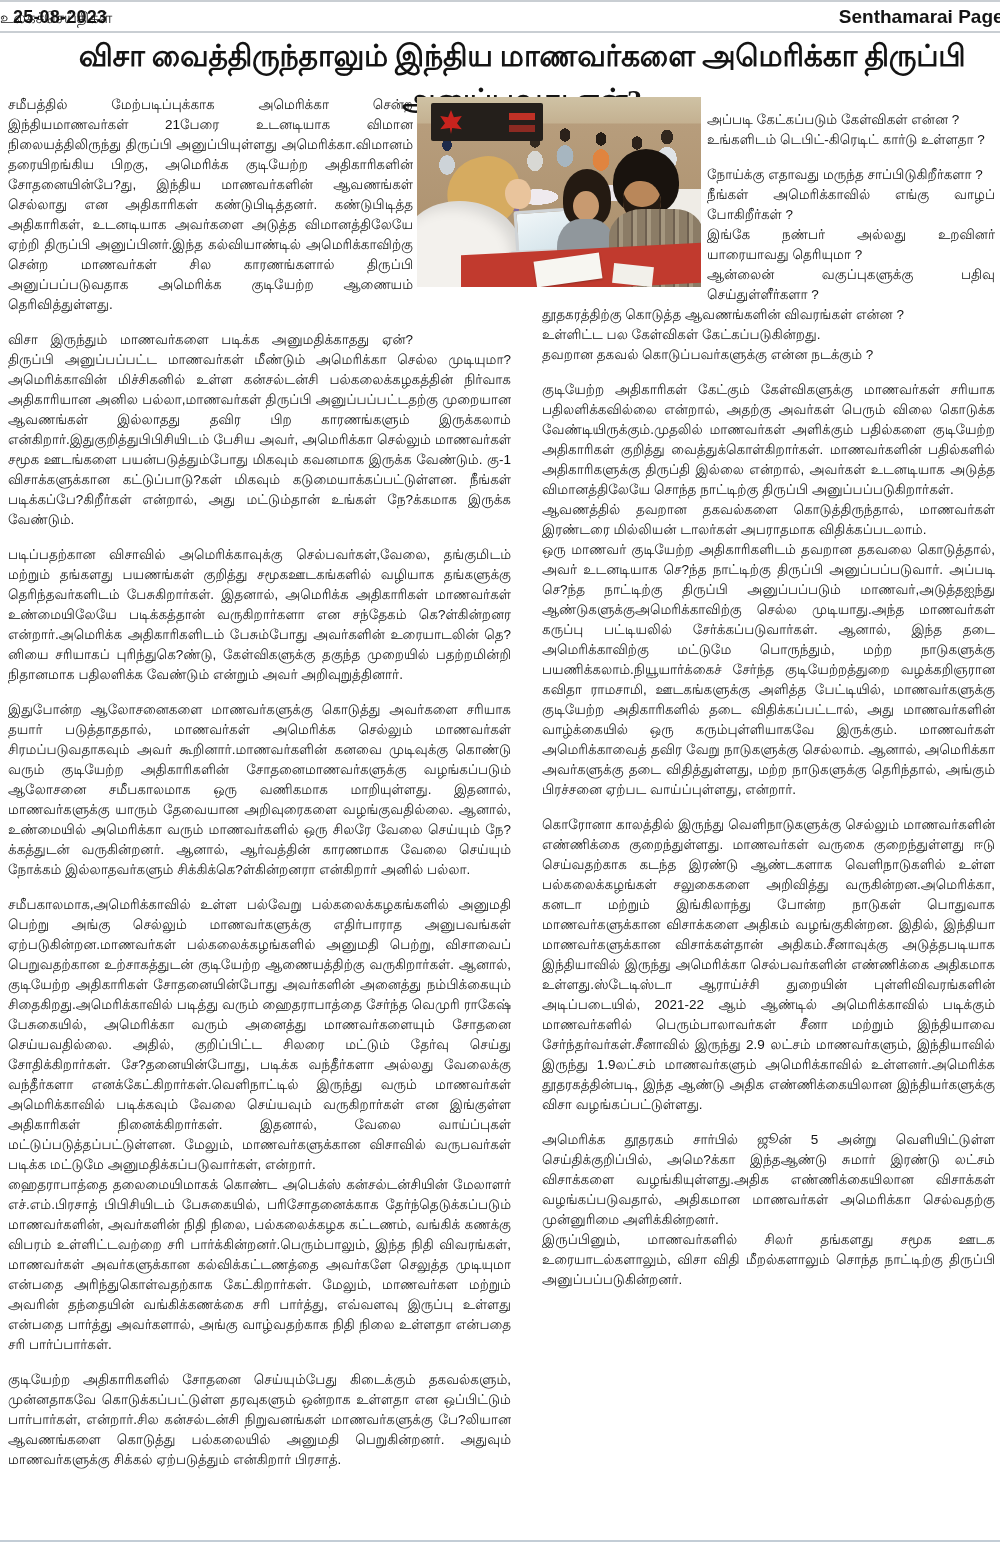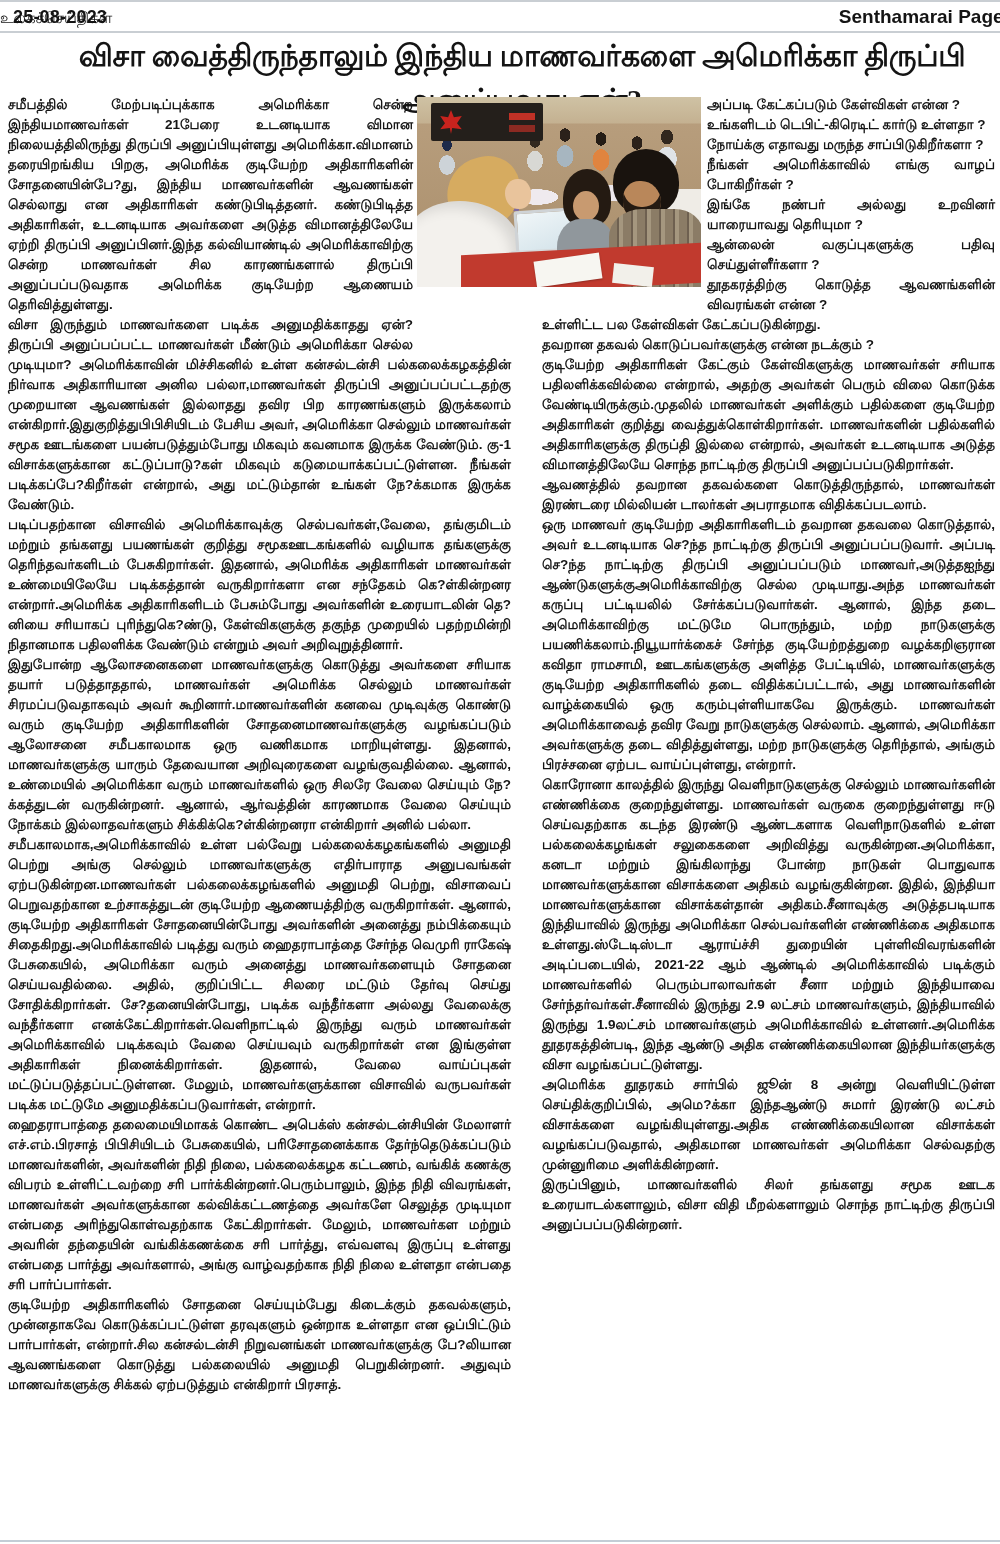--- a/index.html
+++ b/index.html
@@ -12,22 +12,22 @@
   .hdr-date{position:absolute;top:7px;left:13px;font-size:18px;font-weight:bold;letter-spacing:.2px;}
   .hdr-section{position:absolute;top:9px;left:0;right:0;text-align:left;font-size:15px;}
   .hdr-masthead{position:absolute;top:6px;right:14px;font-size:19px;font-weight:bold;}
   .headline{position:absolute;top:34px;left:8px;right:8px;margin:0;text-align:center;
             font-family:"Liberation Serif","DejaVu Serif",serif;font-weight:bold;font-size:30px;line-height:44px;
             letter-spacing:-0.3px;}
   .col{position:absolute;top:95px;font-size:13.5px;line-height:20px;text-align:justify;}
   .col-left{left:8px;width:503px;}
   .col-right{left:542px;width:453px;}
   .col p{margin:0;}
-  .col p.gap{}
-  .col p.pre{white-space:pre-line;font-weight:bold;}
+  .col p.gap{margin-top:15px;}
+  .col p.pre{white-space:pre-line;}
   .spacer-r{float:right;width:98px;height:248px;}
   .spacer-l{float:left;width:165px;height:205px;}
 
   
   .photo{position:absolute;left:417px;top:97px;width:284px;height:190px;overflow:hidden;
          background:
            linear-gradient(180deg,#cfc2a4 0,#c4b191 26px,#b79d7c 27px,#a98e6b 100%);}
   .ph-crowd{position:absolute;left:0;top:22px;width:284px;height:92px;
     background:
       radial-gradient(10px 12px at 250px 18px,#31271e 60%,transparent 61%),
@@ -130,18 +130,18 @@
 நீங்கள் அமெரிக்காவில் எங்கு வாழப் போகிறீர்கள் ?
 இங்கே நண்பர் அல்லது உறவினர் யாரையாவது தெரியுமா ?
 ஆன்லைன் வகுப்புகளுக்கு பதிவு செய்துள்ளீர்களா ?
 தூதகரத்திற்கு கொடுத்த ஆவணங்களின் விவரங்கள் என்ன ?
 உள்ளிட்ட பல கேள்விகள் கேட்கப்படுகின்றது.
 தவறான தகவல் கொடுப்பவர்களுக்கு என்ன நடக்கும் ?</p>
       <p class="pre gap">குடியேற்ற அதிகாரிகள் கேட்கும் கேள்விகளுக்கு மாணவர்கள் சரியாக பதிலளிக்கவில்லை என்றால், அதற்கு அவர்கள் பெரும் விலை கொடுக்க வேண்டியிருக்கும்.முதலில் மாணவர்கள் அளிக்கும் பதில்களை குடியேற்ற அதிகாரிகள் குறித்து வைத்துக்கொள்கிறார்கள். மாணவர்களின் பதில்களில் அதிகாரிகளுக்கு திருப்தி இல்லை என்றால், அவர்கள் உடனடியாக அடுத்த விமானத்திலேயே சொந்த நாட்டிற்கு திருப்பி அனுப்பப்படுகிறார்கள்.</p>
       <p class="pre">ஆவணத்தில் தவறான தகவல்களை கொடுத்திருந்தால், மாணவர்கள் இரண்டரை மில்லியன் டாலர்கள் அபராதமாக விதிக்கப்படலாம்.</p>
       <p class="pre">ஒரு மாணவர் குடியேற்ற அதிகாரிகளிடம் தவறான தகவலை கொடுத்தால், அவர் உடனடியாக செ?ந்த நாட்டிற்கு திருப்பி அனுப்பப்படுவார். அப்படி செ?ந்த நாட்டிற்கு திருப்பி அனுப்பப்படும் மாணவர்,அடுத்தஐந்து ஆண்டுகளுக்குஅமெரிக்காவிற்கு செல்ல முடியாது.அந்த மாணவர்கள் கருப்பு பட்டியலில் சேர்க்கப்படுவார்கள். ஆனால், இந்த தடை அமெரிக்காவிற்கு மட்டுமே பொருந்தும், மற்ற நாடுகளுக்கு பயணிக்கலாம்.நியூயார்க்கைச் சேர்ந்த குடியேற்றத்துறை வழக்கறிஞரான கவிதா ராமசாமி, ஊடகங்களுக்கு அளித்த பேட்டியில், மாணவர்களுக்கு குடியேற்ற அதிகாரிகளில் தடை விதிக்கப்பட்டால், அது மாணவர்களின் வாழ்க்கையில் ஒரு கரும்புள்ளியாகவே இருக்கும். மாணவர்கள் அமெரிக்காவைத் தவிர வேறு நாடுகளுக்கு செல்லாம். ஆனால், அமெரிக்கா அவர்களுக்கு தடை விதித்துள்ளது, மற்ற நாடுகளுக்கு தெரிந்தால், அங்கும் பிரச்சனை ஏற்பட வாய்ப்புள்ளது, என்றார்.</p>
       <p class="pre gap">கொரோனா காலத்தில் இருந்து வெளிநாடுகளுக்கு செல்லும் மாணவர்களின் எண்ணிக்கை குறைந்துள்ளது. மாணவர்கள் வருகை குறைந்துள்ளது ஈடு செய்வதற்காக கடந்த இரண்டு ஆண்டகளாக வெளிநாடுகளில் உள்ள பல்கலைக்கழங்கள் சலுகைகளை அறிவித்து வருகின்றன.அமெரிக்கா, கனடா மற்றும் இங்கிலாந்து போன்ற நாடுகள் பொதுவாக மாணவர்களுக்கான விசாக்களை அதிகம் வழங்குகின்றன. இதில், இந்தியா மாணவர்களுக்கான விசாக்கள்தான் அதிகம்.சீனாவுக்கு அடுத்தபடியாக இந்தியாவில் இருந்து அமெரிக்கா செல்பவர்களின் எண்ணிக்கை அதிகமாக உள்ளது.ஸ்டேடிஸ்டா ஆராய்ச்சி துறையின் புள்ளிவிவரங்களின் அடிப்படையில், 2021-22 ஆம் ஆண்டில் அமெரிக்காவில் படிக்கும் மாணவர்களில் பெரும்பாலாவர்கள் சீனா மற்றும் இந்தியாவை சேர்ந்தர்வர்கள்.சீனாவில் இருந்து 2.9 லட்சம் மாணவர்களும், இந்தியாவில் இருந்து 1.9லட்சம் மாணவர்களும் அமெரிக்காவில் உள்ளனர்.அமெரிக்க தூதரகத்தின்படி, இந்த ஆண்டு அதிக எண்ணிக்கையிலான இந்தியர்களுக்கு விசா வழங்கப்பட்டுள்ளது.</p>
-      <p class="pre gap">அமெரிக்க தூதரகம் சார்பில் ஜூன் 8 அன்று வெளியிட்டுள்ள செய்திக்குறிப்பில், அமெ?க்கா இந்தஆண்டு சுமார் இரண்டு லட்சம் விசாக்களை வழங்கியுள்ளது.அதிக எண்ணிக்கையிலான விசாக்கள் வழங்கப்படுவதால், அதிகமான மாணவர்கள் அமெரிக்கா செல்வதற்கு முன்னுரிமை அளிக்கின்றனர்.</p>
+      <p class="pre gap">அமெரிக்க தூதரகம் சார்பில் ஜூன் 5 அன்று வெளியிட்டுள்ள செய்திக்குறிப்பில், அமெ?க்கா இந்தஆண்டு சுமார் இரண்டு லட்சம் விசாக்களை வழங்கியுள்ளது.அதிக எண்ணிக்கையிலான விசாக்கள் வழங்கப்படுவதால், அதிகமான மாணவர்கள் அமெரிக்கா செல்வதற்கு முன்னுரிமை அளிக்கின்றனர்.</p>
       <p class="pre">இருப்பினும், மாணவர்களில் சிலர் தங்களது சமூக ஊடக உரையாடல்களாலும், விசா விதி மீறல்களாலும் சொந்த நாட்டிற்கு திருப்பி அனுப்பப்படுகின்றனர்.</p>
     </div>
 
   <div class="rule bottom"></div>
 </div>
 
 </body></html>

